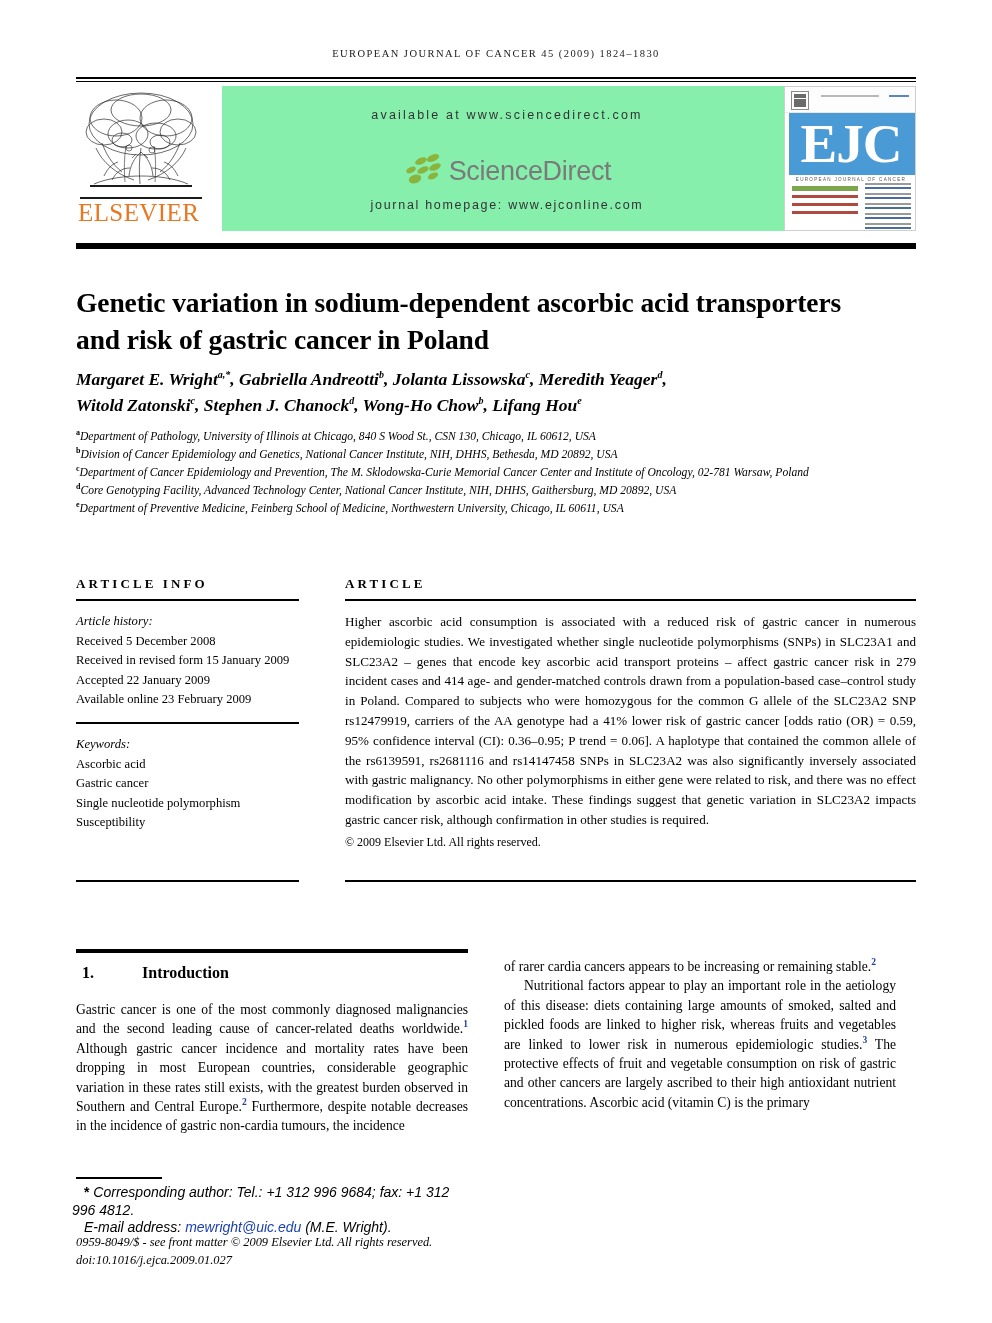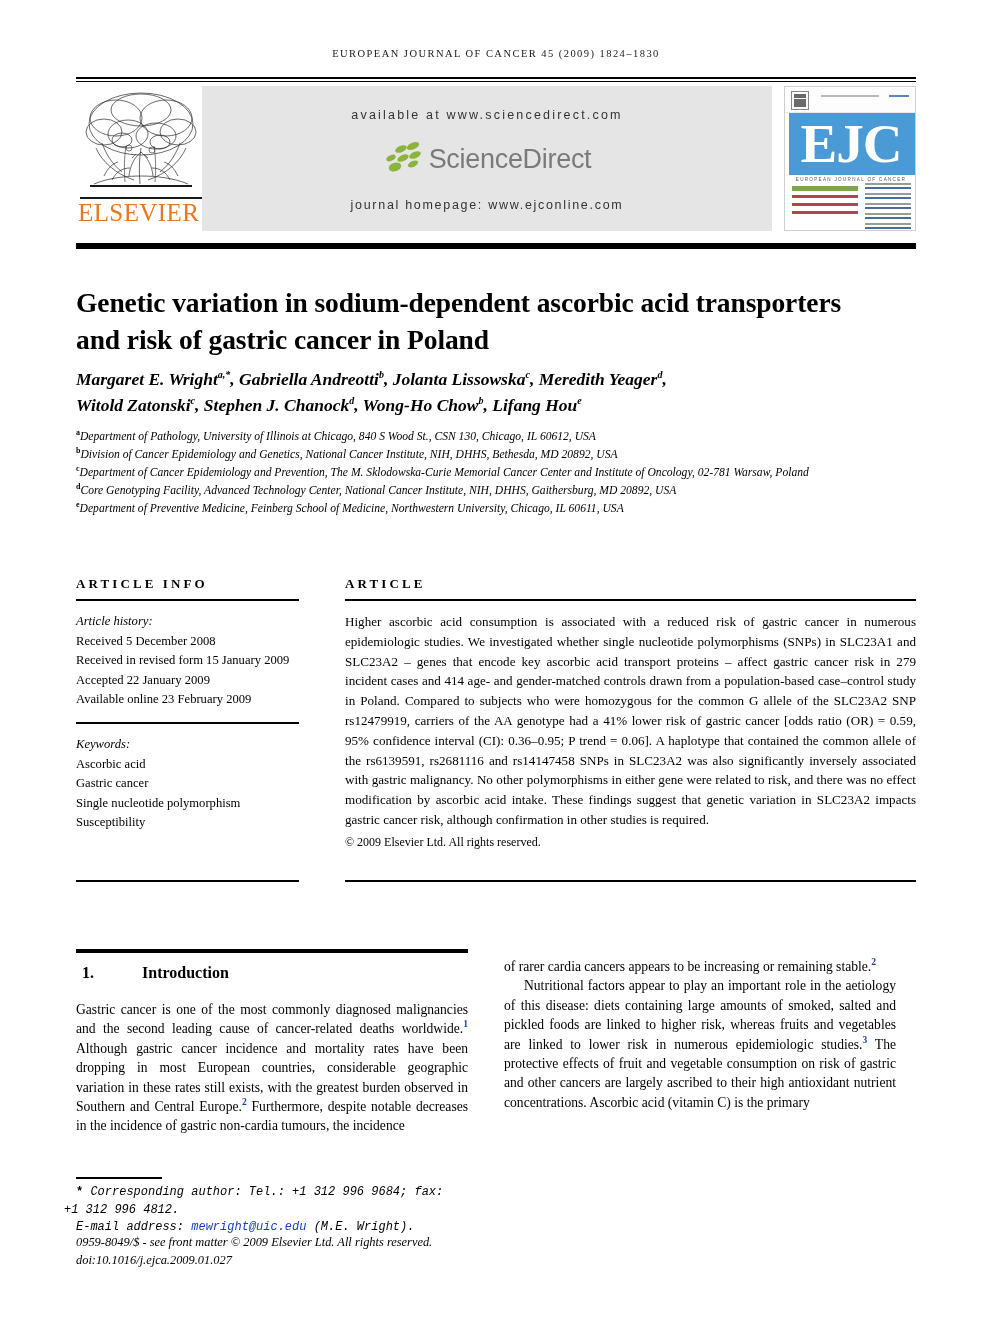--- a/index.html
+++ b/index.html
@@ -93,25 +93,25 @@
     position: absolute;
     left: 4px;
     top: 111px;
     width: 122px;
     height: 2px;
     background: #1a1a1a;
   }
 
   .sd-band {
     position: absolute;
-    left: 126px;
+    left: 146px;
     top: 0;
     width: 570px;
     height: 145px;
-    background: #e5e5e5;
+    background: #86efac;
   }
   .sd-available {
     position: absolute;
     left: 0;
     top: 22px;
     width: 570px;
     text-align: center;
     font-family: "Liberation Sans", "DejaVu Sans", sans-serif;
     font-size: 12.5px;
     letter-spacing: 2.2px;
@@ -122,20 +122,21 @@
     left: 0;
     top: 55px;
     width: 570px;
     height: 44px;
     text-align: center;
   }
   .sd-logo-inner {
     display: inline-block;
     position: relative;
     height: 44px;
+    margin-top: 12px;
   }
   .sd-leaves {
     display: inline-block;
     vertical-align: middle;
     width: 42px;
     height: 36px;
     position: relative;
     margin-right: 4px;
   }
   .sd-word {
@@ -454,25 +455,25 @@
   .foot-rule {
     position: absolute;
     left: 76px;
     top: 1177px;
     width: 86px;
     height: 2px;
     background: #000;
   }
   .footnotes {
     position: absolute;
-    left: 64px;
+    left: 72px;
     top: 1184px;
     width: 400px;
-    font-family: Liberation Mono, monospace;
-    font-size: 12px;
+    font-family: Liberation Sans, sans-serif;
+    font-size: 14px;
     line-height: 17.6px;
     color: #000;
   }
   .footnotes .fn-line {
     font-style: italic;
     text-indent: 12px;
   }
   .footnotes .fn-star {
     font-style: normal;
     font-weight: bold;

